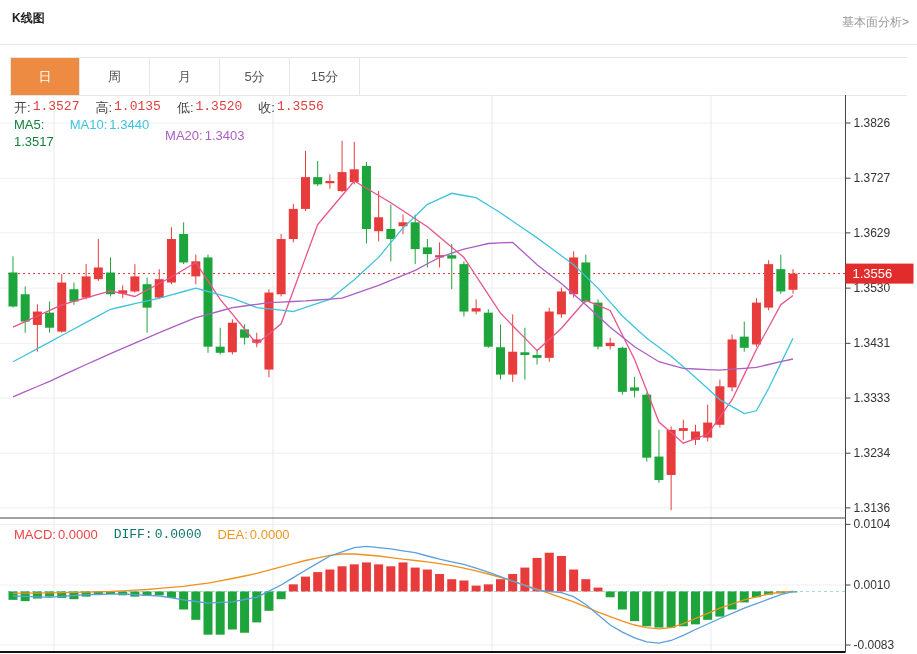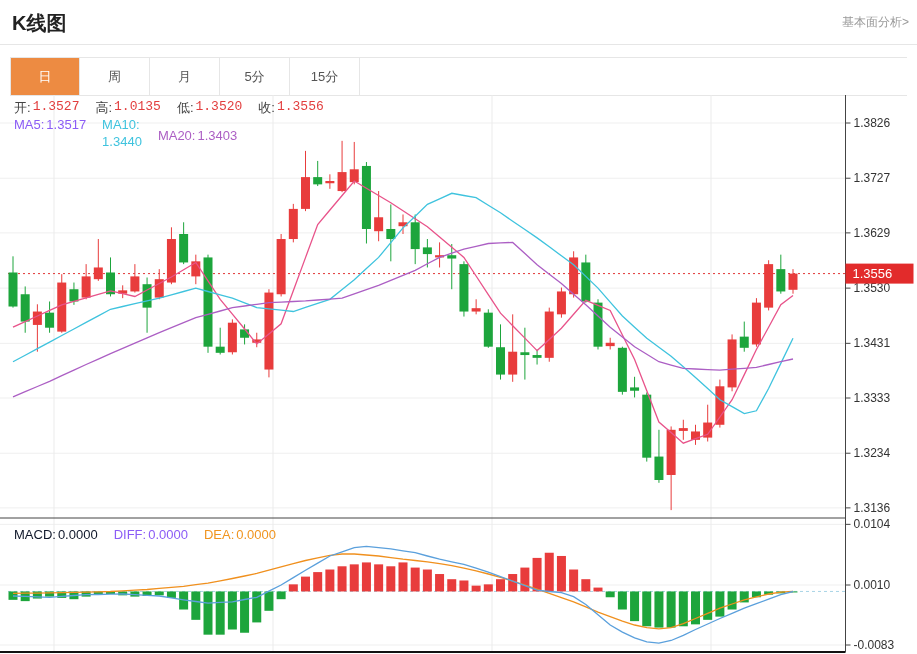--- a/index.html
+++ b/index.html
@@ -1,18 +1,18 @@
 <!DOCTYPE html>
 <html><head>
 <meta charset="utf-8">
 <style>
   html,body{margin:0;padding:0;background:#fff;}
   body{width:917px;height:654px;position:relative;overflow:hidden;
        font-family:"Liberation Sans","DejaVu Sans",sans-serif;}
-  .page-title{position:absolute;left:12px;top:10px;font-size:20px;font-weight:bold;color:#222;margin:0;}
+  .page-title{position:absolute;left:12px;top:10px;font-size:12px;font-weight:bold;color:#222;margin:0;}
   .fund-link{position:absolute;right:8px;top:14px;font-size:12px;color:#999;text-decoration:none;cursor:pointer;text-align:right;}
   .header-divider{position:absolute;left:0;top:44px;width:917px;height:0;border-top:1px solid #e6e6e6;}
   .tabbar{position:absolute;left:10px;top:57px;width:897px;height:37px;
           border-top:1px solid #e6e6e6;border-bottom:1px solid #e6e6e6;display:flex;}
   .tab{width:70px;height:37px;border:none;border-right:1px solid #e6e6e6;background:#fff;color:#555;
        font-size:13px;cursor:pointer;padding:0;font-family:inherit;}
   .tab:first-child{border-left:1px solid #e6e6e6;}
   .tab.active{background:#ed8b42;color:#fff;}
   .chart-area{position:absolute;left:0;top:95px;width:917px;height:559px;}
   svg{position:absolute;left:0;top:0;}
@@ -304,40 +304,40 @@
         <span class="lbl">低:</span>
         <span class="val">1.3520</span>
       </span>
     <span class="lg-pair">
         <span class="lbl">收:</span>
         <span class="val">1.3556</span>
       </span>
   </div>
 
   <div class="legend l-ma">
-    <span class="lg-pair" style="color: #8b5cf6;">
+    <span class="lg-pair" style="color: #15803d; flex-direction: column;">
         <span>MA5:</span>
         <span>1.3517</span>
       </span>
-    <span class="lg-pair" style="color: rgb(63, 195, 222); flex-direction: column;">
+    <span class="lg-pair" style="color: rgb(63, 195, 222);">
         <span>MA10:</span>
         <span>1.3440</span>
       </span>
     <span class="lg-pair" style="color: rgb(172, 95, 196); margin-top: 11px;">
         <span>MA20:</span>
         <span>1.3403</span>
       </span>
   </div>
 
   <div class="legend l-macd">
-    <span class="lg-pair" style="color: #0f172a;">
+    <span class="lg-pair" style="color: #ef4444;">
         <span>MACD:</span>
         <span>0.0000</span>
       </span>
-    <span class="lg-pair" style="color: #8b5cf6;">
+    <span class="lg-pair" style="color: #0f766e; font-family: Liberation Mono, monospace;">
         <span>DIFF:</span>
         <span>0.0000</span>
       </span>
     <span class="lg-pair" style="color: rgb(240, 148, 30);">
         <span>DEA:</span>
         <span>0.0000</span>
       </span>
   </div>
 </div>
 

